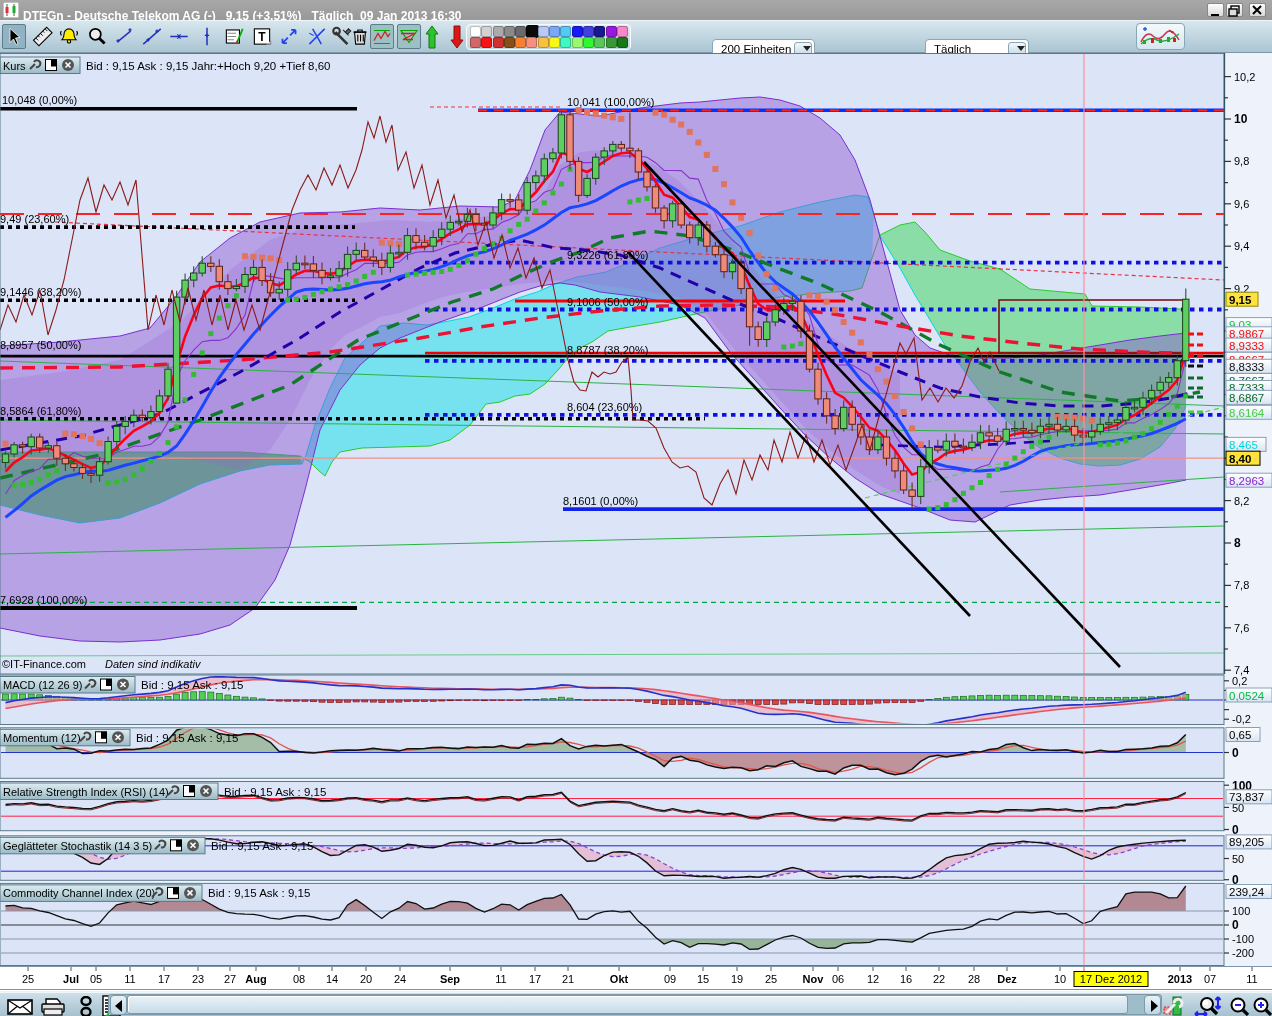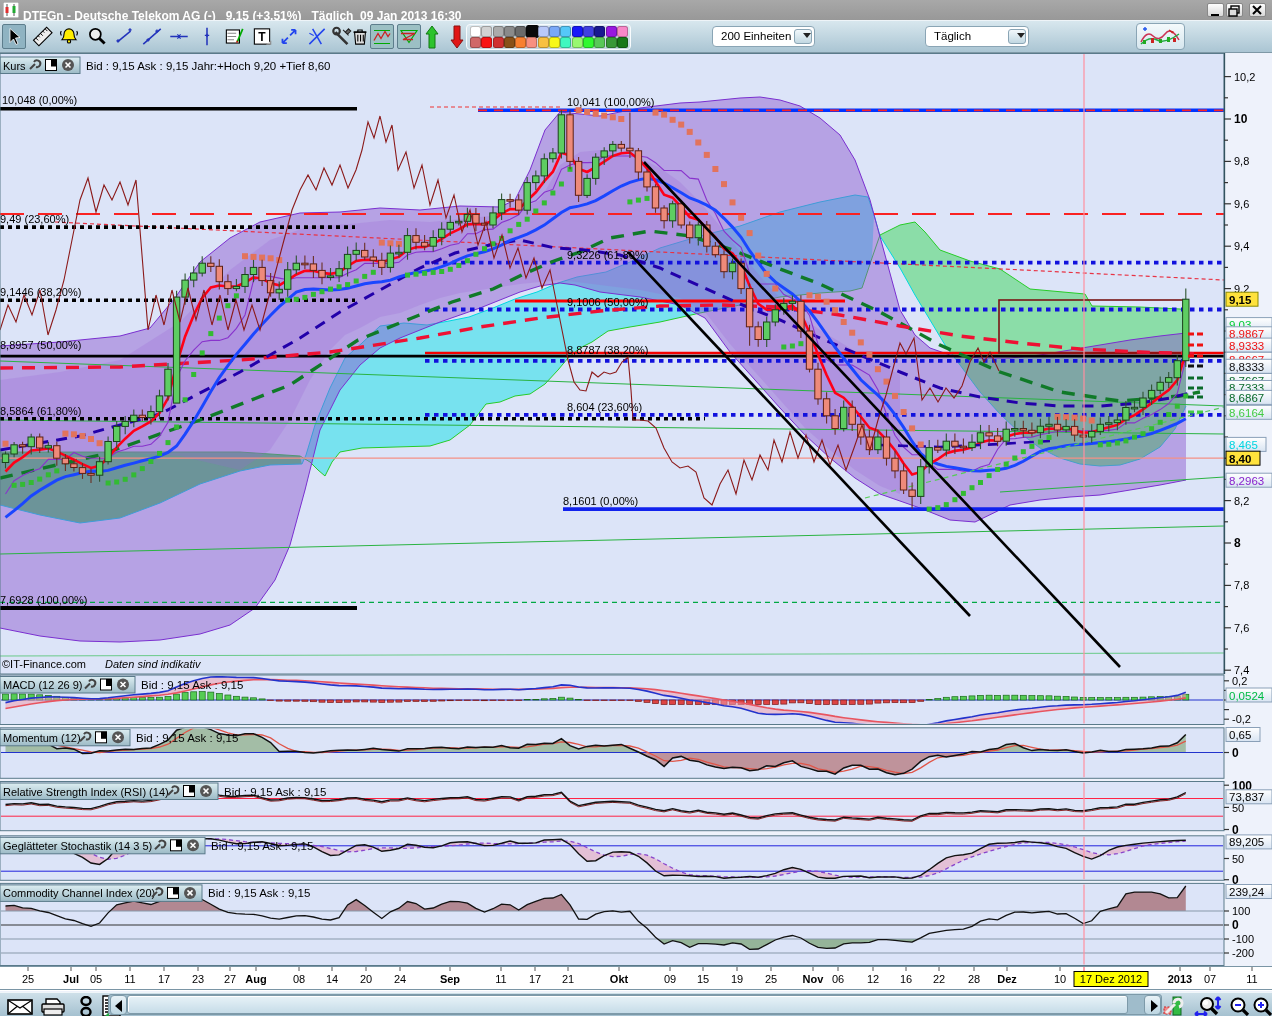--- a/index.html
+++ b/index.html
@@ -3,21 +3,21 @@
 *{margin:0;padding:0;box-sizing:border-box}
 body{font-family:"Liberation Sans",sans-serif}
 .root{position:relative;width:1272px;height:1016px;background:#fff;overflow:hidden}
 .titlebar{position:absolute;left:0;top:0;width:1272px;height:20px;background:linear-gradient(#a8a8a8,#989898)}
 .ttxt{position:absolute;left:23px;top:9px;font-size:12px;font-weight:bold;color:#fff;white-space:pre}
 .winbtn{position:absolute;top:3px;width:17px;height:14px;background:linear-gradient(#fdfdfd,#d8d8d8);border:1px solid #888;border-radius:2px}
 .toolbar{position:absolute;left:0;top:20px;width:1272px;height:33px;background:linear-gradient(#d8e7ee,#aac5d3);border-top:1px solid #eef4f8;border-bottom:1px solid #7e98a6}
 .tbtn{position:absolute;top:3px}
 .pressed{background:#8fb3c2;border:1px solid #5d7d8c;border-radius:2px}
 .pressed2{background:#9cc0c4;border:1px solid #5d7d8c;border-radius:2px}
-.dd{position:absolute;top:5px;height:21px;background:#fff;border:1.5px solid #8aa5b5;border-radius:4px}
+.dd{position:absolute;top:18px;height:21px;background:#fff;border:1.5px solid #8aa5b5;border-radius:4px}
 .dd span{position:absolute;left:8px;top:3px;font-size:11.5px;color:#000}
 .ddbtn{position:absolute;right:2px;top:2px;width:18px;height:15px;background:linear-gradient(#f2f8fb,#c2d8e2);border:1px solid #8aa5b5;border-radius:3px}
 .ddar{position:absolute;left:5px;top:6px;width:0;height:0;border-left:4px solid transparent;border-right:4px solid transparent;border-top:5px solid #222}
 .chbtn{position:absolute;left:1136px;top:2px;width:49px;height:27px;background:linear-gradient(#f4fafc,#d6e6ee);border:1.5px solid #8aa5b5;border-radius:4px;padding:2px}
 .statusbar{position:absolute;left:0;top:992px;width:1272px;height:24px;background:linear-gradient(#cee0e9,#a5c1d0);border-top:1px solid #f0f6f9}
 .sctrack{position:absolute;left:108px;top:1px;width:1054px;height:21px;background:#9fbccb;border:1px solid #7d9aa9;border-radius:3px}
 .scbtn{position:absolute;top:2px;width:17px;height:20px;background:linear-gradient(#e8f2f7,#bdd6e2);border:1px solid #7d9aa9;border-radius:4px}
 .arl{position:absolute;left:4px;top:4px;width:0;height:0;border-top:6px solid transparent;border-bottom:6px solid transparent;border-right:7px solid #000}
 .arr{position:absolute;left:6px;top:4px;width:0;height:0;border-top:6px solid transparent;border-bottom:6px solid transparent;border-left:7px solid #000}
 .scthumb{position:absolute;left:127px;top:2px;width:1001px;height:19px;background:linear-gradient(#e8f3f8,#c6dce8);border:1px solid #7d9aa9;border-radius:3px;box-shadow:inset 1px 1px 0 #fff}

